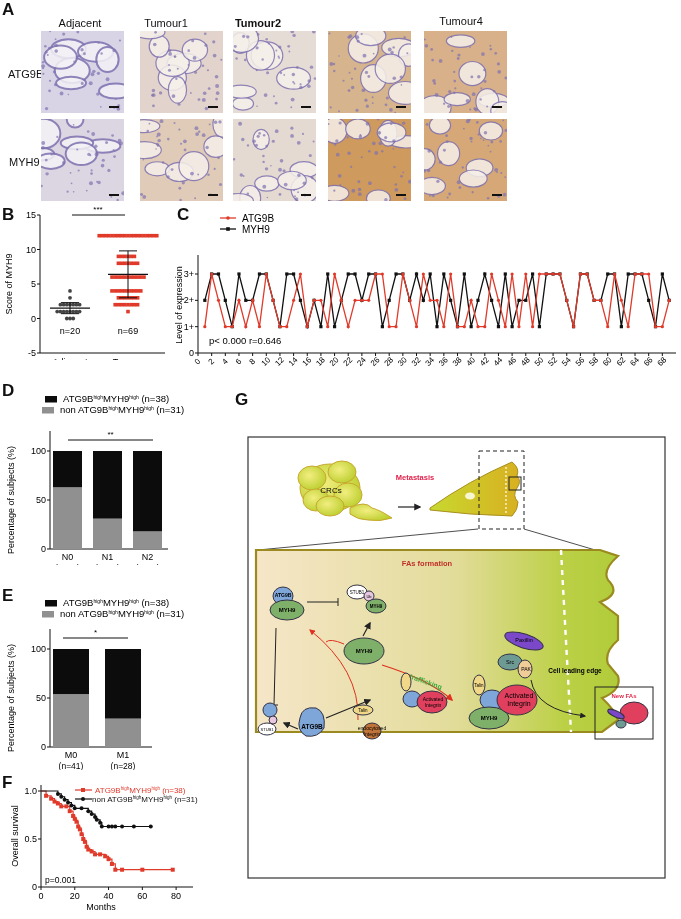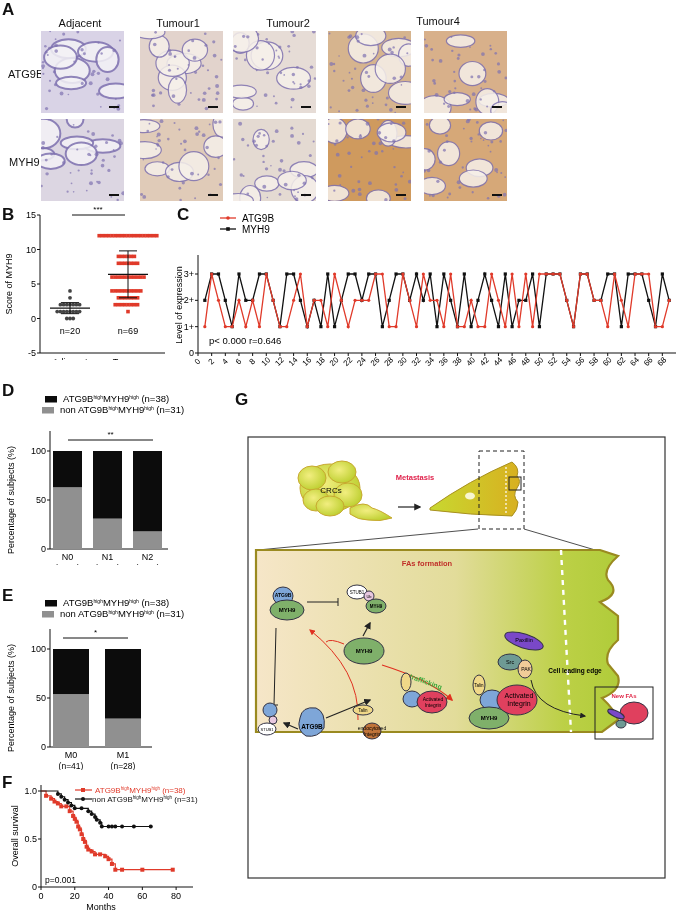--- a/index.html
+++ b/index.html
@@ -12,24 +12,24 @@
   .tile .sb{position:absolute;right:5px;bottom:5px;width:10px;height:2px;background:#111;}
   svg text{font-family:"Liberation Sans",sans-serif;}
 </style>
 </head>
 <body>
 
 <div class="plabel" style="left:2px;top:0px;">A</div>
 
 <div>
   <div class="collabel" style="left:30px;top:17px;">Adjacent</div>
-  <div class="collabel" style="left:128px;top:17px;">Tumour1</div>
-  <div class="collabel" style="left:238px;top:17px;">Tumour2</div>
+  <div class="collabel" style="left:116px;top:17px;">Tumour1</div>
+  <div class="collabel" style="left:208px;top:17px;font-weight:bold;">Tumour2</div>
   <div class="collabel" style="left:317px;top:34px;">Tumour3</div>
-  <div class="collabel" style="left:388px;top:15px;">Tumour4</div>
+  <div class="collabel" style="left:411px;top:15px;">Tumour4</div>
 
   <div class="rowlabel" style="left:8px;top:68px;">ATG9B</div>
   <div class="rowlabel" style="left:9px;top:156px;">MYH9</div>
 
   <div id="tiles">
       <div class="tile" style="left: 41px; top: 31px; background: rgb(217, 211, 230);"><svg width="83" height="82">
           <ellipse cx="27.467421124828533" cy="17.80638717421125" rx="17.33359053497942" ry="9.454899691358024" fill="#f4f2f6" stroke="#7f72b0" stroke-width="2" opacity="0.85"></ellipse>
           <ellipse cx="54.63170438957476" cy="20.768904320987655" rx="17.622856652949245" ry="9.872646604938272" fill="#f4f2f6" stroke="#7f72b0" stroke-width="2" opacity="0.85"></ellipse>
           <ellipse cx="31.244547325102882" cy="39.59150377229081" rx="17.50060013717421" ry="12.475578703703704" fill="#f4f2f6" stroke="#7f72b0" stroke-width="2" opacity="0.85"></ellipse>
           <ellipse cx="30.059036351165982" cy="52.00258058984911" rx="14.991512345679013" ry="6.15258487654321" fill="#f4f2f6" stroke="#7f72b0" stroke-width="2" opacity="0.85"></ellipse>

